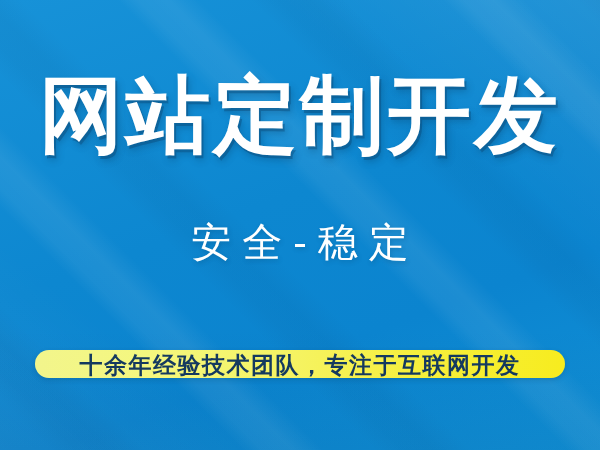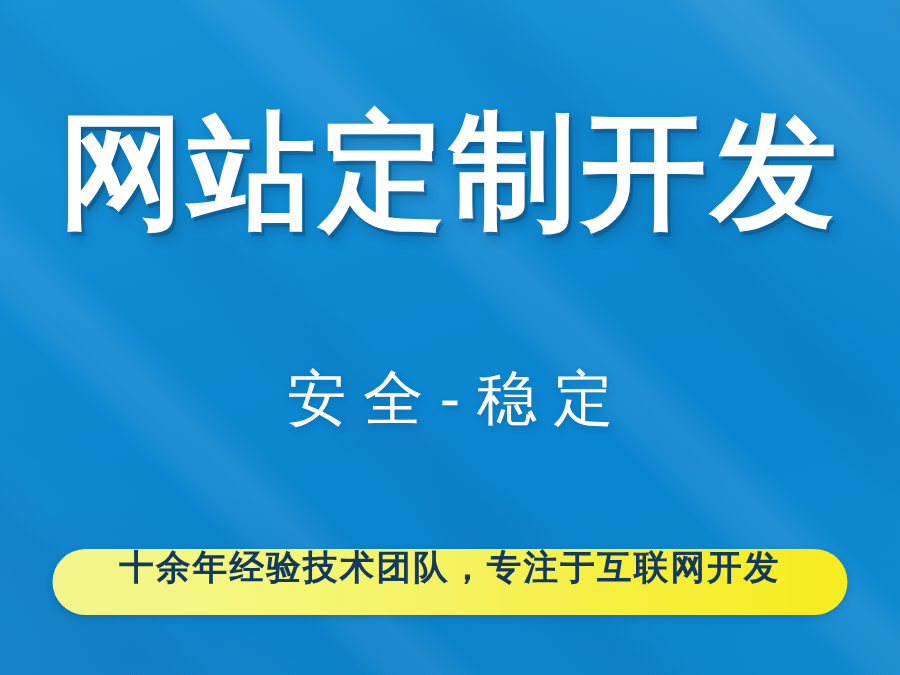--- a/index.html
+++ b/index.html
@@ -105,34 +105,33 @@
     text-align: center;
     color: #ffffff;
     font-family: "DejaVu Serif", "Liberation Serif", serif;
     font-weight: 400;
     font-size: 40px;
     line-height: 52px;
     letter-spacing: 11px;
     text-indent: 11px;
     white-space: nowrap;
     text-shadow: 1px 2px 4px rgba(8,58,100,0.25);
-    margin-top: 24px;
   }
 
   .pill {
     position: absolute;
     left: 35px;
-    top: 366px;
+    top: 350px;
     width: 530px;
-    height: 44px;
+    height: 28px;
     border-radius: 22px;
     background: linear-gradient(90deg, #f2f58c 0%, #f4f77e 22%, #f5f363 48%, #f6ef3d 72%, #f7ec1f 100%);
     box-shadow: 0 2px 5px rgba(5,55,95,0.22);
     display: flex;
-    align-items: flex-start;
+    align-items: flex-end;
     justify-content: center;
   }
 
   .pill-text {
     color: #14395f;
     font-family: "DejaVu Sans", "Liberation Sans", sans-serif;
     font-weight: 700;
     font-size: 23px;
     line-height: 26px;
     letter-spacing: 1.5px;

